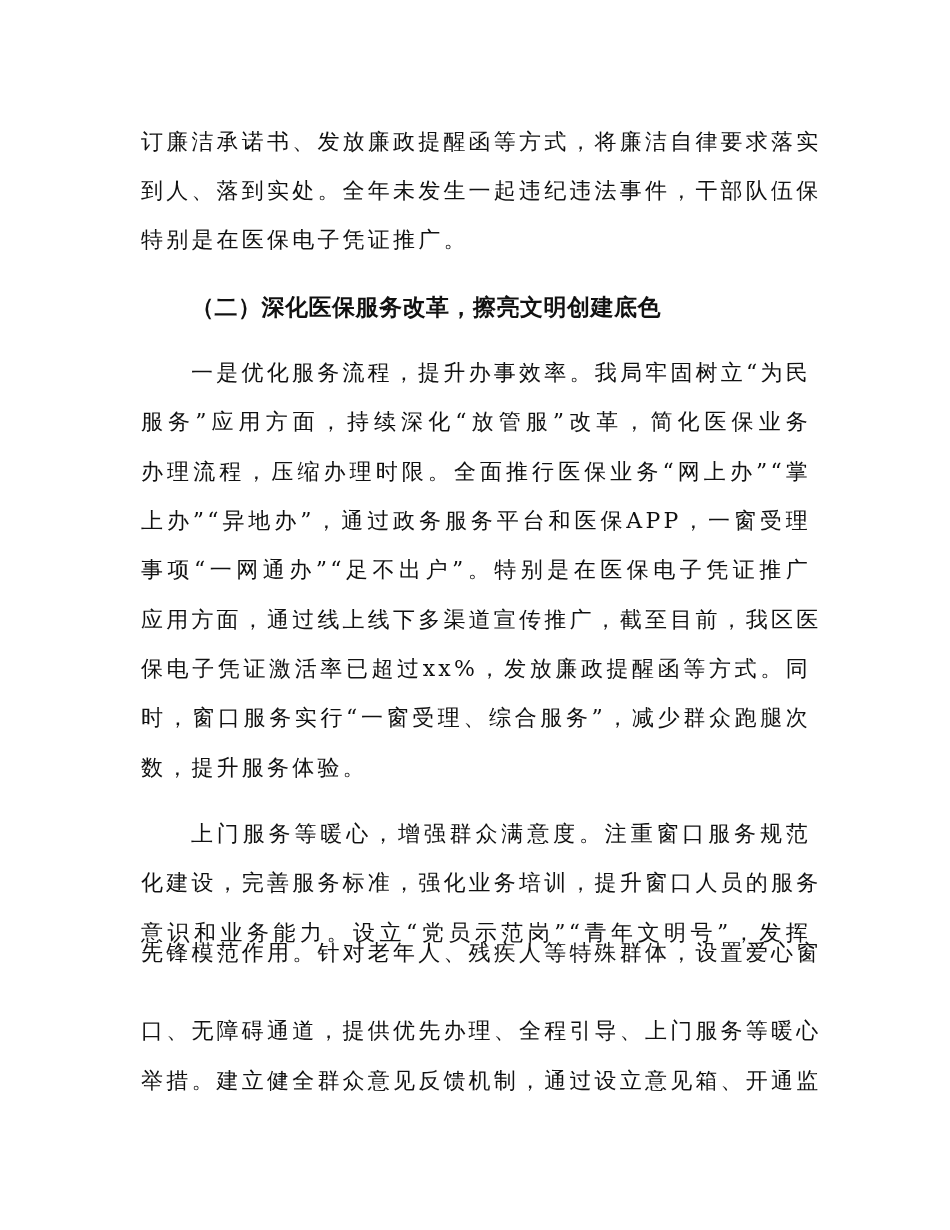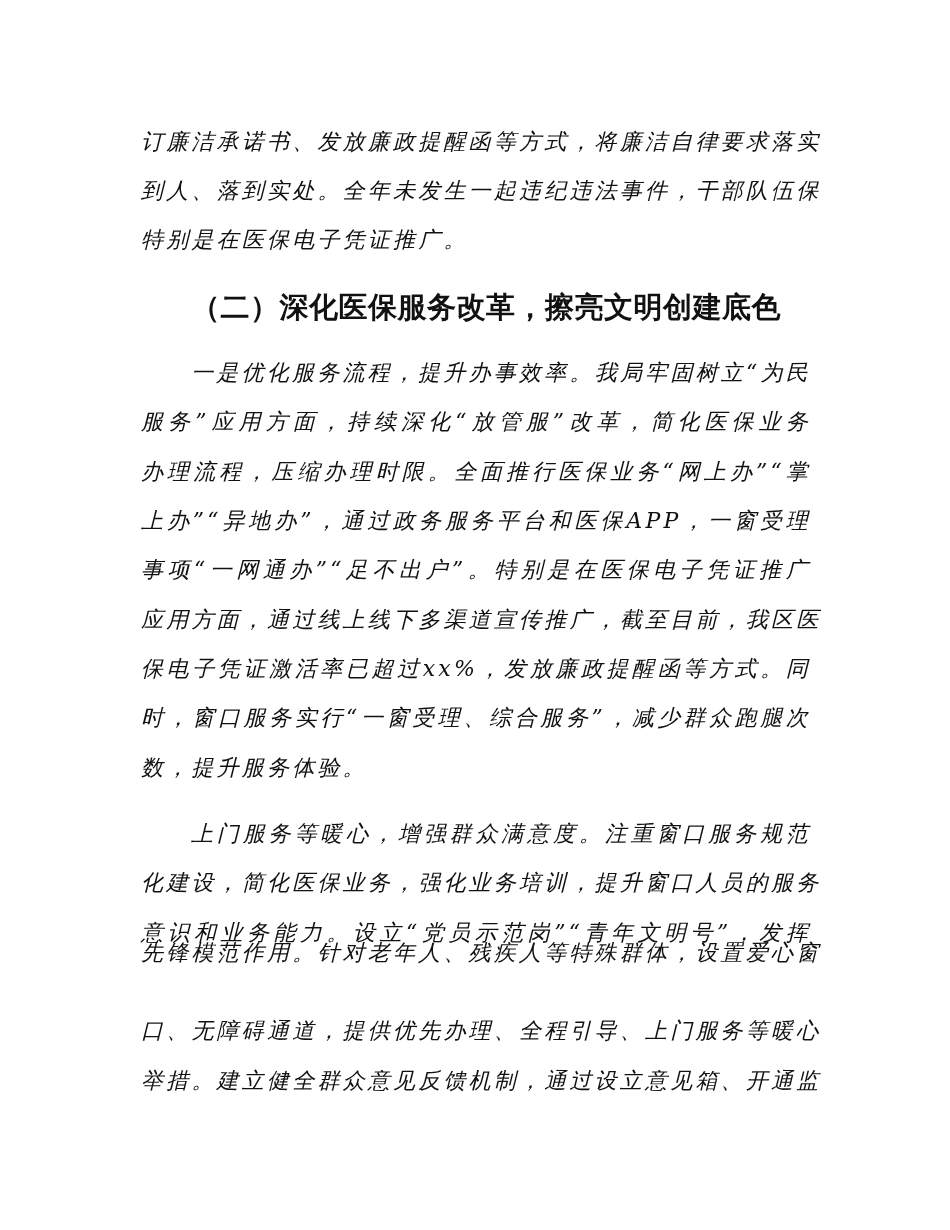--- a/index.html
+++ b/index.html
@@ -7,28 +7,28 @@
   .page {
     position: absolute; left: 0; top: 0; width: 950px; height: 1230px; background: #ffffff;
   }
   .content {
     position: absolute; left: 141px; top: 0; width: 670px;
   }
   .line {
     position: absolute; left: 0; width: 670px; white-space: nowrap;
     font-family: "DejaVu Serif", "Liberation Serif", serif;
     font-size: 22px; color: #111111; letter-spacing: 3.2px;
-    line-height: 28px; text-align: justify; text-align-last: justify; font-style: italic;
+    line-height: 28px; text-align: justify; text-align-last: justify;
   }
   .line.last { text-align-last: left; }
   .line.indent { padding-left: 50px; width: 620px; }
   .heading {
     position: absolute; left: 50px; white-space: nowrap;
     font-family: "DejaVu Sans", "Liberation Sans", sans-serif;
-    font-size: 29px; font-weight: bold; color: #111111; letter-spacing: 0.5px; line-height: 30px; text-align: right;
+    font-size: 23px; font-weight: bold; color: #111111; letter-spacing: 0.5px; line-height: 30px; text-align: right;
   }
 </style>
 </head>
 <body>
 
 <div class="page">
   <div class="content">
 
     <div class="line" style="top:128px">订廉洁承诺书、发放廉政提醒函等方式，将廉洁自律要求落实</div>
     <div class="line" style="top:177px">到人、落到实处。全年未发生一起违纪违法事件，干部队伍保</div>
@@ -40,20 +40,20 @@
     <div class="line" style="top:408px">服务”应用方面，持续深化“放管服”改革，简化医保业务</div>
     <div class="line" style="top:458px">办理流程，压缩办理时限。全面推行医保业务“网上办”“掌</div>
     <div class="line" style="top:507px">上办”“异地办”，通过政务服务平台和医保APP，一窗受理</div>
     <div class="line" style="top:556px">事项“一网通办”“足不出户”。特别是在医保电子凭证推广</div>
     <div class="line" style="top:606px">应用方面，通过线上线下多渠道宣传推广，截至目前，我区医</div>
     <div class="line" style="top:655px">保电子凭证激活率已超过xx%，发放廉政提醒函等方式。同</div>
     <div class="line" style="top:704px">时，窗口服务实行“一窗受理、综合服务”，减少群众跑腿次</div>
     <div class="line last" style="top:754px">数，提升服务体验。</div>
 
     <div class="line indent" style="top:820px">上门服务等暖心，增强群众满意度。注重窗口服务规范</div>
-    <div class="line" style="top:869px">化建设，简化医保业务，强化业务培训，提升窗口人员的服务</div>
+    <div class="line" style="top:869px">化建设，完善服务标准，强化业务培训，提升窗口人员的服务</div>
     <div class="line" style="top:919px">意识和业务能力。设立“党员示范岗”“青年文明号”，发挥</div>
     <div class="line" style="top:939px">先锋模范作用。针对老年人、残疾人等特殊群体，设置爱心窗</div>
     <div class="line" style="top:1017px">口、无障碍通道，提供优先办理、全程引导、上门服务等暖心</div>
     <div class="line" style="top:1067px">举措。建立健全群众意见反馈机制，通过设立意见箱、开通监</div>
 
   </div>
 </div>
 
 </body></html>

